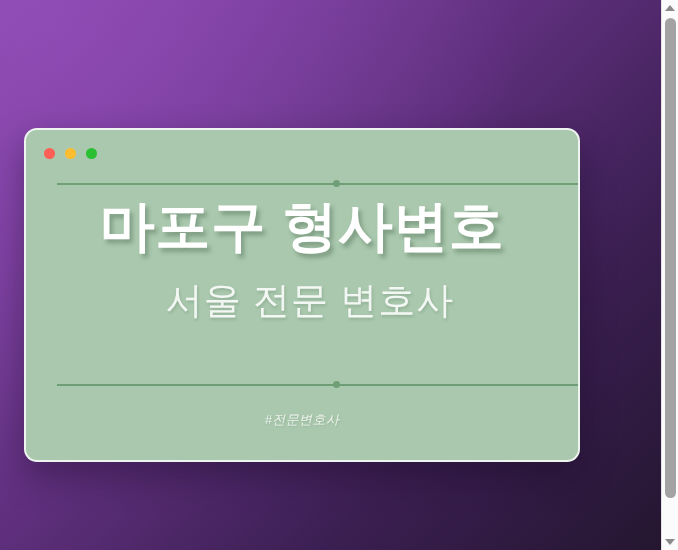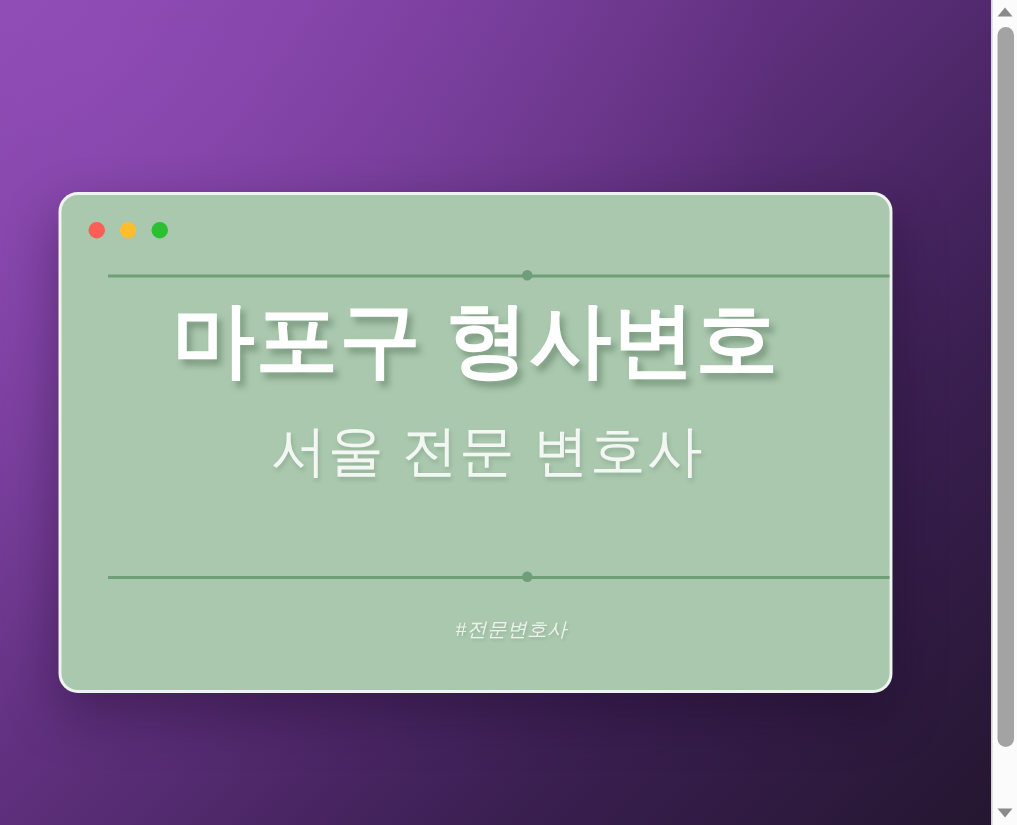--- a/index.html
+++ b/index.html
@@ -31,21 +31,21 @@
     width: 661px;
     height: 550px;
     background:
       radial-gradient(circle at 8% 4%, rgba(150, 80, 190, 0.55) 0%, rgba(150, 80, 190, 0) 58%),
       linear-gradient(135deg, #8a4aad 0%, #7b3f9e 18%, #5e2f7c 45%, #3b1f52 72%, #241630 100%);
   }
 
   
   .card {
     position: absolute;
-    left: 39px;
+    left: 24px;
     top: 128px;
     width: 556px;
     height: 334px;
     box-sizing: border-box;
     background: #a9c8ad;
     border: 2px solid rgba(255, 255, 255, 0.80);
     border-radius: 13px;
     box-shadow: 0 14px 34px rgba(20, 8, 32, 0.38);
     overflow: hidden;
   }
@@ -134,21 +134,20 @@
     left: 0;
     top: 281px;
     width: 100%;
     text-align: center;
     font-size: 13px;
     font-style: italic;
     font-weight: 400;
     letter-spacing: 0.4px;
     color: rgba(255, 255, 255, 0.80);
     text-shadow: 1px 1px 2px rgba(60, 90, 64, 0.18);
-    padding-left: 24px;
   }
 
   
   .scrollbar {
     position: absolute;
     right: 0;
     top: 0;
     width: 17px;
     height: 550px;
     background: #fbfbfb;

